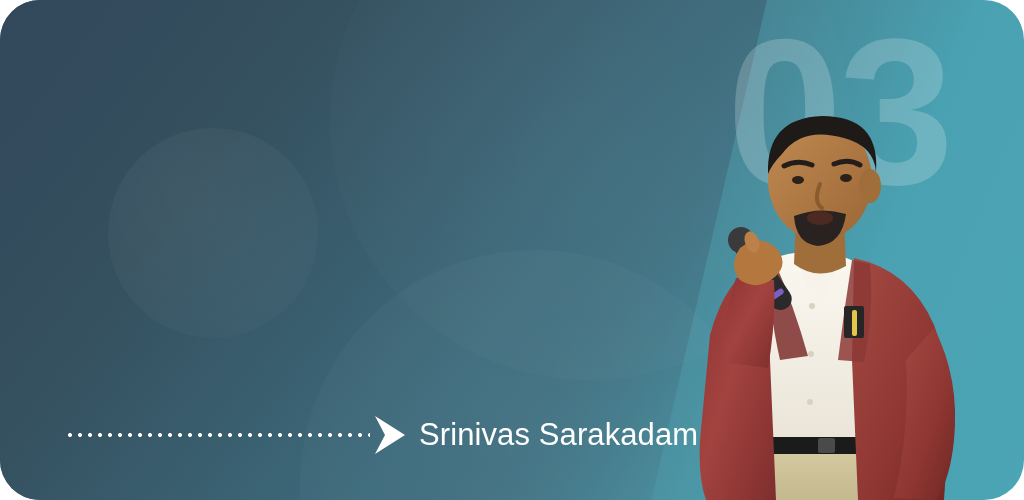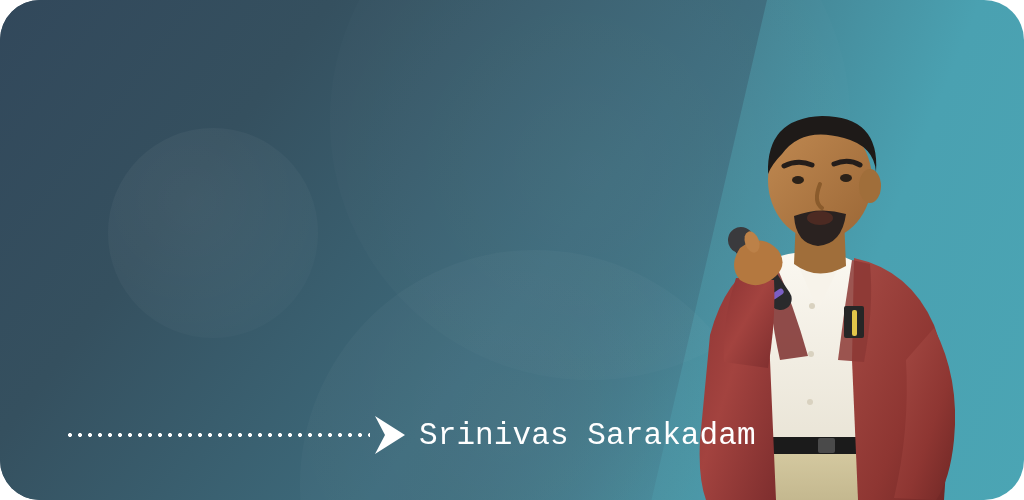--- a/index.html
+++ b/index.html
@@ -72,21 +72,20 @@
     white-space:pre-line;
   }
 
   
   .byline{
     position:absolute;
     left:65px;top:412px;
     display:flex;
     align-items:center;
     height:46px;
-    font-family:Liberation Mono, monospace;
   }
   .dotline{
     width:305px;height:6px;
     background-image:radial-gradient(circle,#ffffff 1.9px,rgba(255,255,255,0) 2.2px);
     background-size:10px 6px;
     background-repeat:repeat-x;
     background-position:left center;
   }
   .arrowhead{
     margin-left:1px;
@@ -116,20 +115,21 @@
 
 <div id="slide">
 
   <div class="card">
 
     <div class="wedge"></div>
     <div class="circle circle-a"></div>
     <div class="circle circle-b"></div>
     <div class="circle circle-c"></div>
 
+    <div class="watermark">03</div>
 
     <div class="speaker">
       <svg viewBox="0 0 340 390" xmlns="http://www.w3.org/2000/svg">
         <defs>
           <linearGradient id="blazerG" x1="0" y1="0" x2="1" y2="1">
             <stop offset="0%" stop-color="#8d3434"></stop>
             <stop offset="45%" stop-color="#a3433f"></stop>
             <stop offset="100%" stop-color="#7e2e2e"></stop>
           </linearGradient>
           <linearGradient id="blazerR" x1="0" y1="0" x2="1" y2="1">

